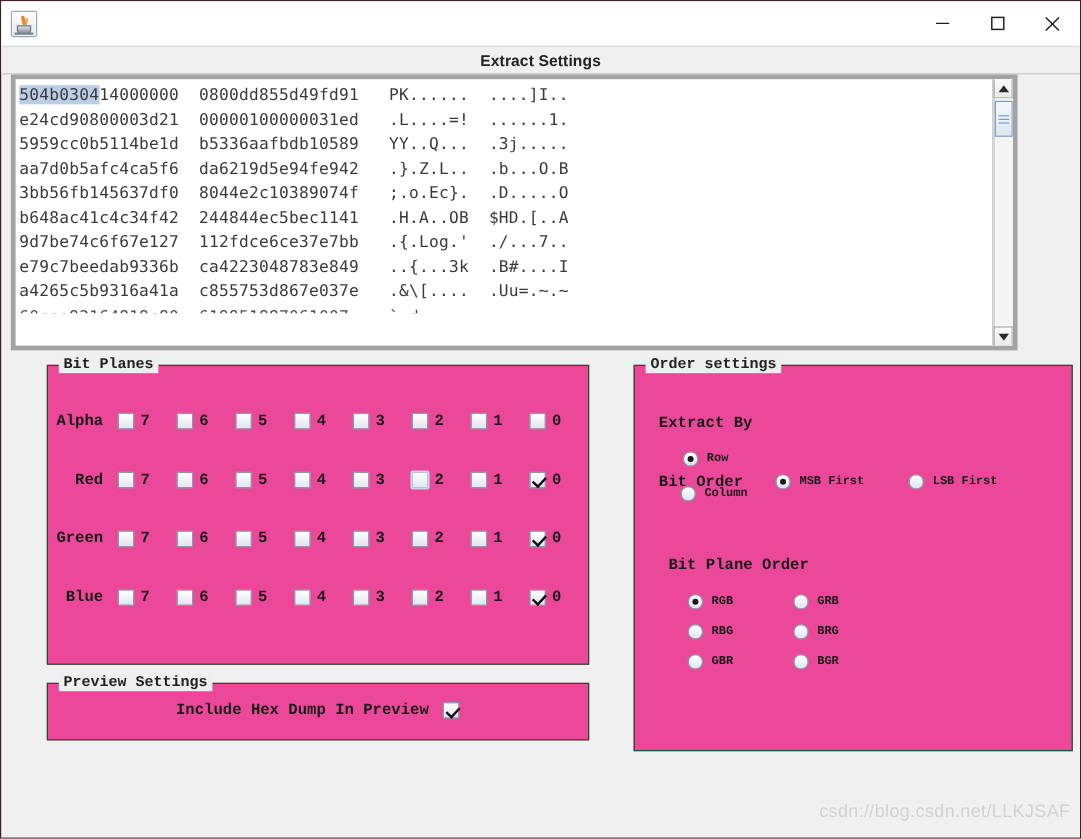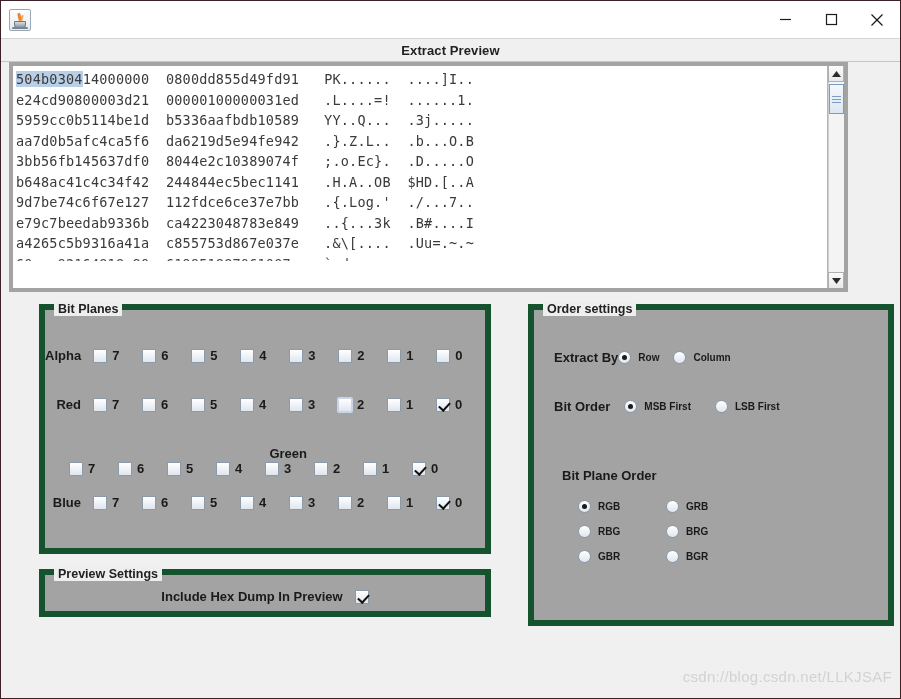--- a/index.html
+++ b/index.html
@@ -149,22 +149,23 @@
     align-items: center; justify-content: center;
     gap: 2px;
   }
   .sb-thumb i {
     display: block; width: 9px; height: 1px; background: #7b9dc4;
   }
 
   
   .group {
     position: absolute;
-    border: 6px solid #14532d;
-    background: #a3a3a3;
+    border: 1px solid #14532d;
+    background: #ec4899;
+    font-family: Liberation Mono, monospace;
   }
   .group > .legend {
     position: absolute;
     top: -8px; left: 9px;
     background: #eeeeee;
     padding: 0 4px;
     font-size: 12.5px; font-weight: bold; color: #222;
     white-space: nowrap;
   }
 
@@ -314,21 +315,21 @@
       </div>
       <div class="wc">
         <svg width="14" height="14" viewBox="0 0 14 14">
             <line x1="1.5" y1="1.5" x2="12.5" y2="12.5" stroke="#1c1c1c" stroke-width="1.2"></line>
             <line x1="12.5" y1="1.5" x2="1.5" y2="12.5" stroke="#1c1c1c" stroke-width="1.2"></line>
           </svg>
       </div>
     </div>
   </div>
 
-  <div id="caption">Extract Preview</div>
+  <div id="caption">Extract Settings</div>
 
   <div id="preview-wrap">
     <div id="hexarea">
         <div class="hexline"><span class="sel">504b0304</span>14000000  0800dd855d49fd91   PK......  ....]I..</div>
         <div class="hexline">e24cd90800003d21  00000100000031ed   .L....=!  ......1.</div>
         <div class="hexline">5959cc0b5114be1d  b5336aafbdb10589   YY..Q...  .3j.....</div>
         <div class="hexline">aa7d0b5afc4ca5f6  da6219d5e94fe942   .}.Z.L..  .b...O.B</div>
         <div class="hexline">3bb56fb145637df0  8044e2c10389074f   ;.o.Ec}.  .D.....O</div>
         <div class="hexline">b648ac41c4c34f42  244844ec5bec1141   .H.A..OB  $HD.[..A</div>
         <div class="hexline">9d7be74c6f67e127  112fdce6ce37e7bb   .{.Log.'  ./...7..</div>
@@ -426,21 +427,21 @@
             <div class="bp-cell">
               <span class="cb"></span>
               <span class="bp-num">1</span>
             </div>
             <div class="bp-cell">
               <span class="cb checked"></span>
               <span class="bp-num">0</span>
             </div>
           </div>
         </div>
-        <div class="bp-row" style="top: 136px; flex-direction: column;">
+        <div class="bp-row" style="top: 136px;">
           <div class="bp-label">Green</div>
           <div class="bp-cells">
             <div class="bp-cell">
               <span class="cb"></span>
               <span class="bp-num">7</span>
             </div>
             <div class="bp-cell">
               <span class="cb"></span>
               <span class="bp-num">6</span>
             </div>
@@ -514,33 +515,33 @@
     <span class="legend">Preview Settings</span>
     <div id="pv-line">
       <span class="txt">Include Hex Dump In Preview</span>
       <span class="cb checked" id="pv-checkbox"></span>
     </div>
   </div>
 
   <div class="group" id="grp-order">
     <span class="legend">Order settings</span>
 
-    <div class="ord-row" style="left:20px; top:40px; ">
+    <div class="ord-row" style="left:20px; top:40px; gap:16px;flex-direction:column;">
       <span class="ord-label">Extract By</span>
       <span class="rb-item">
         <span class="rb selected"></span>
         <span class="lab">Row</span>
       </span>
       <span class="rb-item" style="margin-left:14px;">
         <span class="rb"></span>
         <span class="lab">Column</span>
       </span>
     </div>
 
-    <div class="ord-row" style="left:20px; top:89px; gap:14px;">
+    <div class="ord-row" style="left:20px; top:89px; gap:27px;">
       <span class="ord-label">Bit Order</span>
       <span class="rb-item">
         <span class="rb selected"></span>
         <span class="lab">MSB First</span>
       </span>
       <span class="rb-item" style="margin-left:10px;">
         <span class="rb"></span>
         <span class="lab">LSB First</span>
       </span>
     </div>

